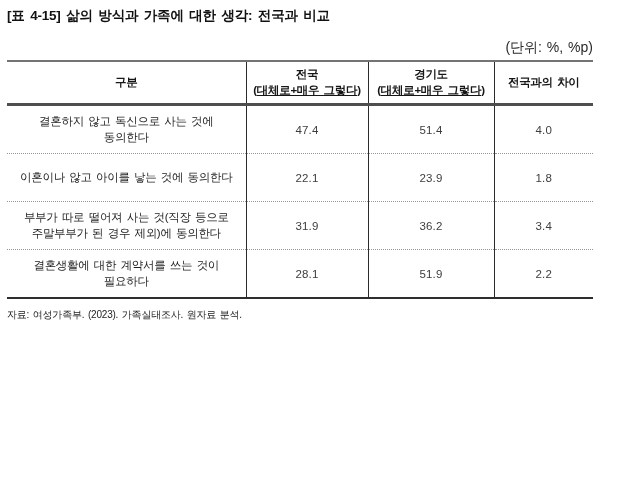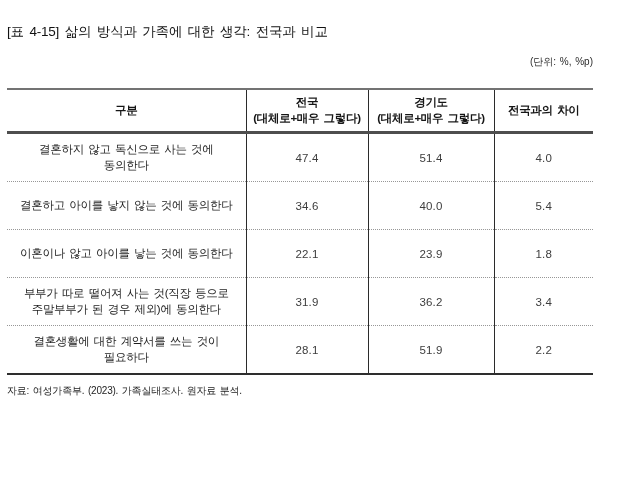--- a/index.html
+++ b/index.html
@@ -12,32 +12,32 @@
     height: 498px;
     font-family: "Liberation Sans", "DejaVu Sans", sans-serif;
     color: #1f1f1f;
     overflow: hidden;
   }
   .page {
     padding: 7px 0 0 7px;
   }
   .page-title {
     font-size: 13.5px;
-    font-weight: 400;
+    font-weight: 700;
     color: #111;
     letter-spacing: -0.2px;
     word-spacing: 2px;
-    margin: 16px 0 14px 0;
+    margin: 0 0 14px 0;
   }
   .unit-note {
     width: 586px;
     text-align: right;
-    font-size: 10px;
+    font-size: 14px;
     color: #2a2a2a;
-    margin-bottom: 19px;
+    margin-bottom: 3px;
     word-spacing: 1px;
   }
   table.data-table {
     border-collapse: collapse;
     table-layout: fixed;
     width: 586px;
     border-top: 2px solid #737373;
     border-bottom: 2.5px solid #2e2e2e;
   }
   col.c-label  { width: 239px; }
@@ -78,20 +78,21 @@
     letter-spacing: -0.3px;
   }
   td.cell-num {
     color: #3d3d3d;
     letter-spacing: 0.2px;
     text-align: center;
   }
   .header-sub {
     display: block;
     font-weight: 700;
+    text-decoration: underline;
   }
   .notes {
     margin-top: 8px;
     font-size: 10px;
     line-height: 1.5;
     color: #1d1d1d;
     word-spacing: 1px;
     letter-spacing: -0.2px;
   }
 </style>
@@ -133,26 +134,20 @@
     </thead>
     <tbody>
         <tr>
           <td class="cell-label">결혼하지 않고 독신으로 사는 것에
 동의한다</td>
           <td class="cell-num">47.4</td>
           <td class="cell-num">51.4</td>
           <td class="cell-num">4.0</td>
         </tr>
         <tr>
-          <td class="cell-label">결혼하고 아이를 낳지 않는 것에 동의한다</td>
-          <td class="cell-num">34.6</td>
-          <td class="cell-num">40.0</td>
-          <td class="cell-num">5.4</td>
-        </tr>
-        <tr>
           <td class="cell-label">이혼이나 않고 아이를 낳는 것에 동의한다</td>
           <td class="cell-num">22.1</td>
           <td class="cell-num">23.9</td>
           <td class="cell-num">1.8</td>
         </tr>
         <tr>
           <td class="cell-label">부부가 따로 떨어져 사는 것(직장 등으로
 주말부부가 된 경우 제외)에 동의한다</td>
           <td class="cell-num">31.9</td>
           <td class="cell-num">36.2</td>

